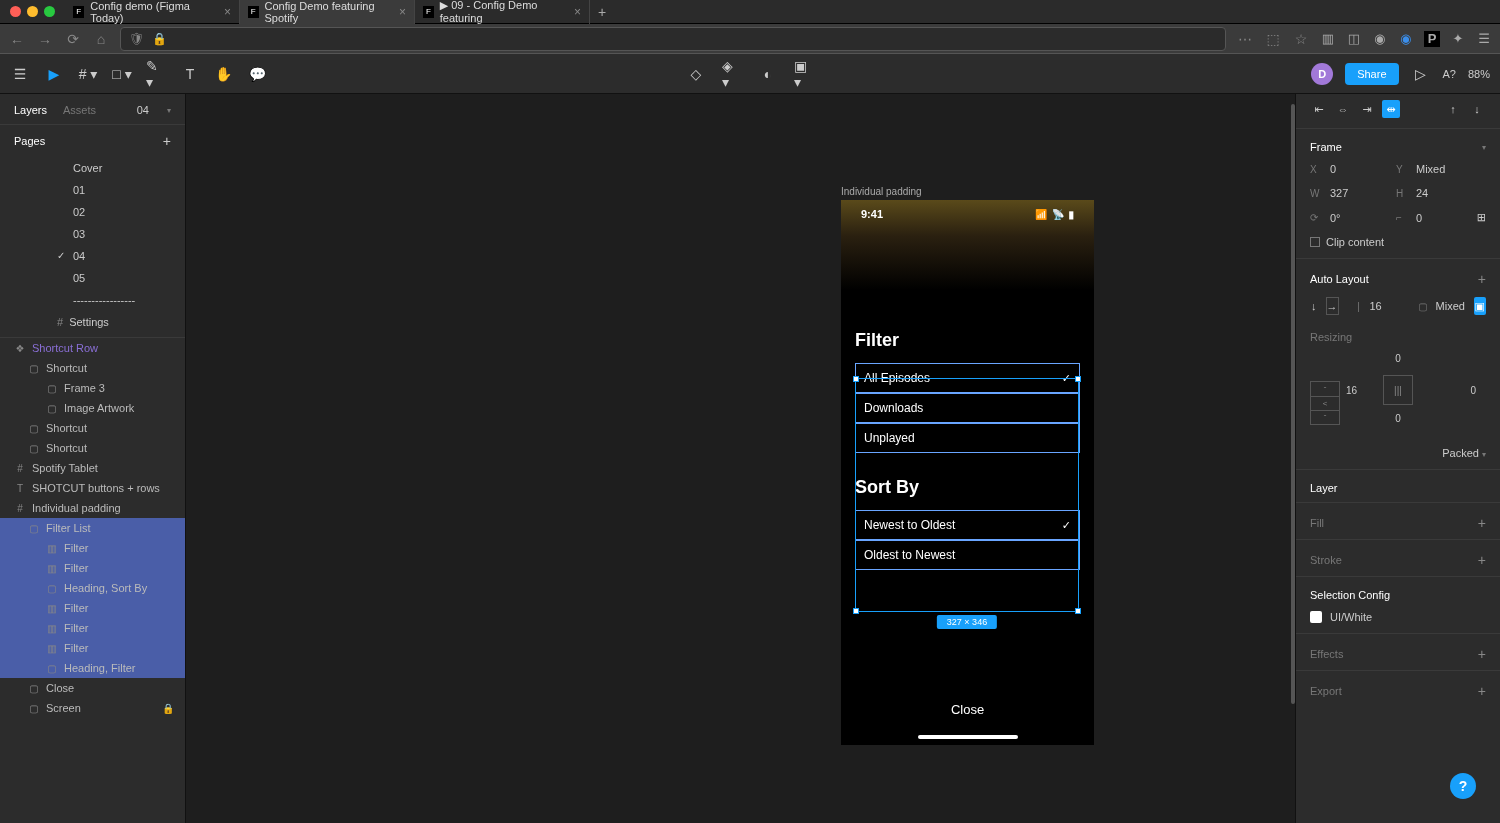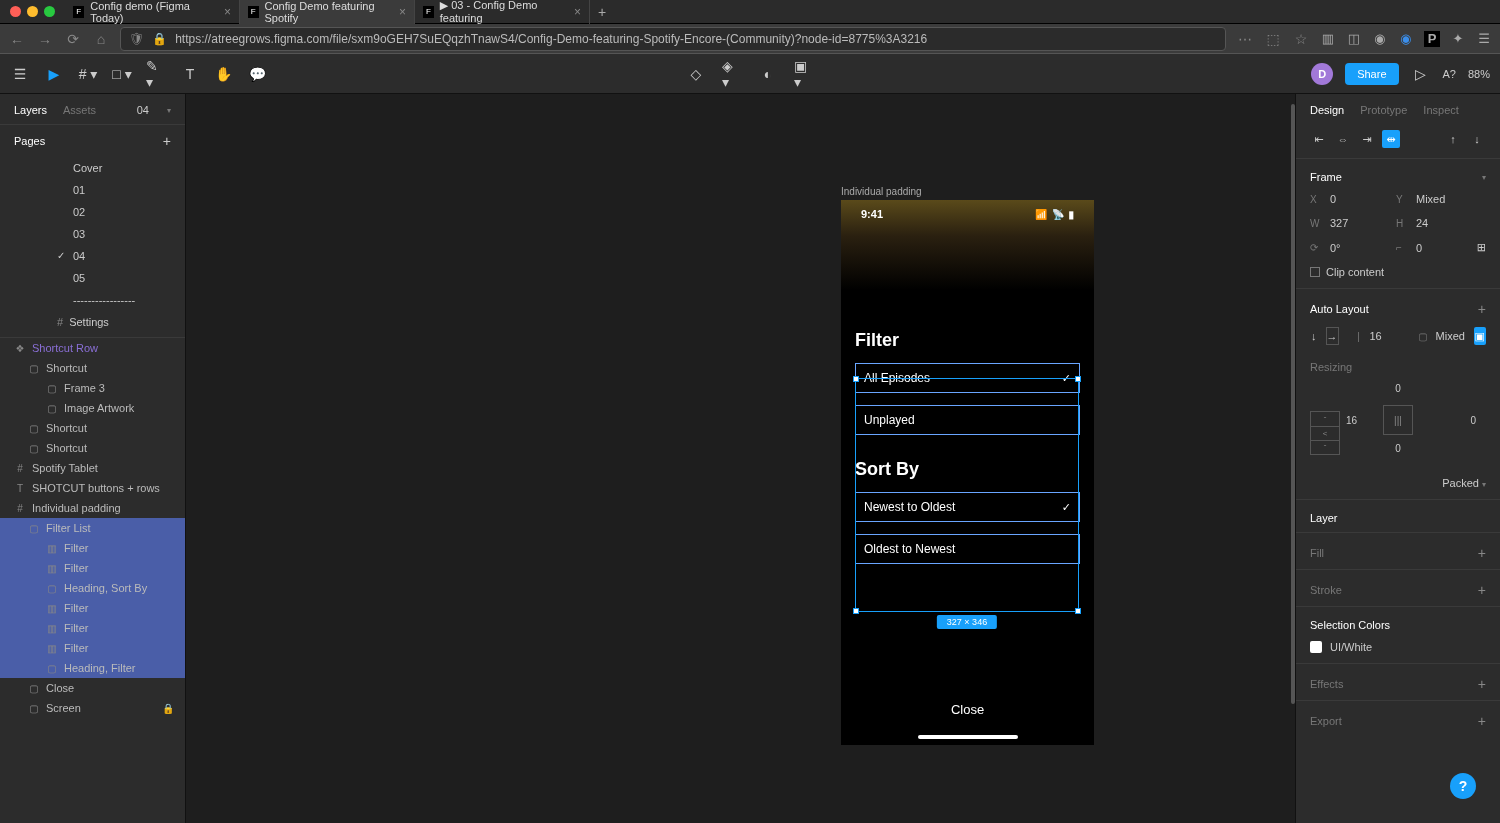--- a/index.html
+++ b/index.html
@@ -61,21 +61,21 @@
 
 
 .canvas { flex: 1; background: #1e1e1e; position: relative; overflow: hidden; }
 .frame-label { position: absolute; left: 655px; top: 92px; font-size: 10px; color: #aaa; }
 .phone { position: absolute; left: 655px; top: 106px; width: 253px; height: 545px; background: #000; }
 .phone-top { height: 90px; background: linear-gradient(180deg, #5a4a1a 0%, #2a2010 40%, #000 100%); padding: 6px 12px 0; }
 .status-row { display: flex; justify-content: space-between; align-items: center; font-size: 11px; color: #fff; font-weight: 600; padding: 2px 8px; }
 .status-icons { display: flex; gap: 4px; font-size: 10px; }
 .phone-body { padding: 0 14px; }
 .phone-h { font-size: 18px; font-weight: 700; color: #fff; margin-top: 40px; margin-bottom: 12px; }
-.opt-row { display: flex; justify-content: space-between; align-items: center; padding: 7px 8px; font-size: 12px; color: #fff; border: 1px solid #69a5ff; margin-bottom: 12px; }
+.opt-row { display: flex; justify-content: space-between; align-items: center; padding: 7px 8px; font-size: 12px; color: #fff; border: 1px solid #69a5ff; margin-bottom: 0; }
 .opt-row .chk { font-size: 11px; color: #fff; }
 .sel-box { position: absolute; border: 1px solid #18a0fb; pointer-events: none; }
 .sel-handle { position: absolute; width: 6px; height: 6px; background: #fff; border: 1px solid #18a0fb; }
 .dim-badge { position: absolute; background: #18a0fb; color: #fff; font-size: 9px; padding: 2px 10px; border-radius: 2px; left: 50%; transform: translateX(-50%); }
 .phone-close { text-align: center; color: #fff; font-size: 13px; position: absolute; bottom: 28px; left: 0; right: 0; }
 .home-ind { position: absolute; bottom: 6px; left: 50%; transform: translateX(-50%); width: 100px; height: 4px; background: #fff; border-radius: 2px; }
 
 
 .right-panel { width: 205px; background: #2c2c2c; border-left: 1px solid #111; font-size: 11px; color: #ccc; overflow-y: auto; }
 .rp-tabs { display: flex; gap: 16px; padding: 10px 14px 8px; }
@@ -119,34 +119,33 @@
       <span>Config demo (Figma Today)</span>
       <span class="close">×</span>
     </div>
     <div class="tab active">
       <span class="fav">F</span>
       <span>Config Demo featuring Spotify</span>
       <span class="close">×</span>
     </div>
     <div class="tab">
       <span class="fav">F</span>
-      <span>▶ 03 - Config Demo featuring</span>
+      <span>▶ 09 - Config Demo featuring</span>
       <span class="close">×</span>
     </div>
     <div class="tab-add">+</div>
   </div>
   <div class="addr-bar">
     <span class="nav-btn">←</span>
     <span class="nav-btn">→</span>
     <span class="nav-btn">⟳</span>
     <span class="nav-btn">⌂</span>
     <div class="url-box">
       <span class="lock">🛡</span>
       <span class="lock">🔒</span>
-      <span>https://atreegrows.figma.com/file/sxm9oGEH7SuEQqzhTnawS4/Config-Demo-featuring-Spotify-Encore-(Community)?node-id=8775%3A3216</span>
     </div>
     <span class="nav-btn">⋯</span>
     <span class="nav-btn">⬚</span>
     <span class="nav-btn">☆</span>
     <div class="addr-right">
       <span>▥</span>
       <span>◫</span>
       <span>◉</span>
       <span style="color:#3b8eea">◉</span>
       <span class="icon-p">P</span>
@@ -300,20 +299,23 @@
           </span>
         </div>
       </div>
       <div class="phone-body">
         <div class="phone-h">Filter</div>
         <div class="opt-row">
           <span>All Episodes</span>
           <span class="chk">✓</span>
         </div>
         <div class="opt-row">
+          <span>Downloads</span>
+        </div>
+        <div class="opt-row">
           <span>Unplayed</span>
         </div>
         <div class="phone-h" style="margin-top:24px;">Sort By</div>
         <div class="opt-row">
           <span>Newest to Oldest</span>
           <span class="chk">✓</span>
         </div>
         <div class="opt-row">
           <span>Oldest to Newest</span>
         </div>
@@ -329,25 +331,20 @@
       <div class="sel-handle" style="right:-3px; bottom:-3px;"></div>
       <div class="dim-badge" style="bottom:-18px;">327 × 346</div>
     </div>
 
     <div class="scrollbar-track">
       <div class="scrollbar-thumb" style="top:10px; height:600px;"></div>
     </div>
   </div>
 
   <div class="right-panel">
-    <div class="rp-tabs">
-      <span class="active">Design</span>
-      <span class="inactive">Prototype</span>
-      <span class="inactive">Inspect</span>
-    </div>
     <div class="rp-row justify">
       <div class="align-icons">
         <span class="align-icon">⇤</span>
         <span class="align-icon">⇔</span>
         <span class="align-icon">⇥</span>
         <span class="align-icon active">⇹</span>
       </div>
       <div class="align-icons">
         <span class="align-icon">↑</span>
         <span class="align-icon">↓</span>
@@ -432,21 +429,21 @@
       <span class="rp-dim">Fill</span>
       <span class="plus">+</span>
     </div>
     <div class="divider"></div>
     <div class="rp-section">
       <span class="rp-dim">Stroke</span>
       <span class="plus">+</span>
     </div>
     <div class="divider"></div>
     <div class="rp-section">
-      <span>Selection Colors</span>
+      <span>Selection Config</span>
     </div>
     <div class="rp-row">
       <span style="width:12px;height:12px;background:#fff;border-radius:2px;"></span>
       <span>UI/White</span>
     </div>
     <div class="divider"></div>
     <div class="rp-section">
       <span class="rp-dim">Effects</span>
       <span class="plus">+</span>
     </div>

